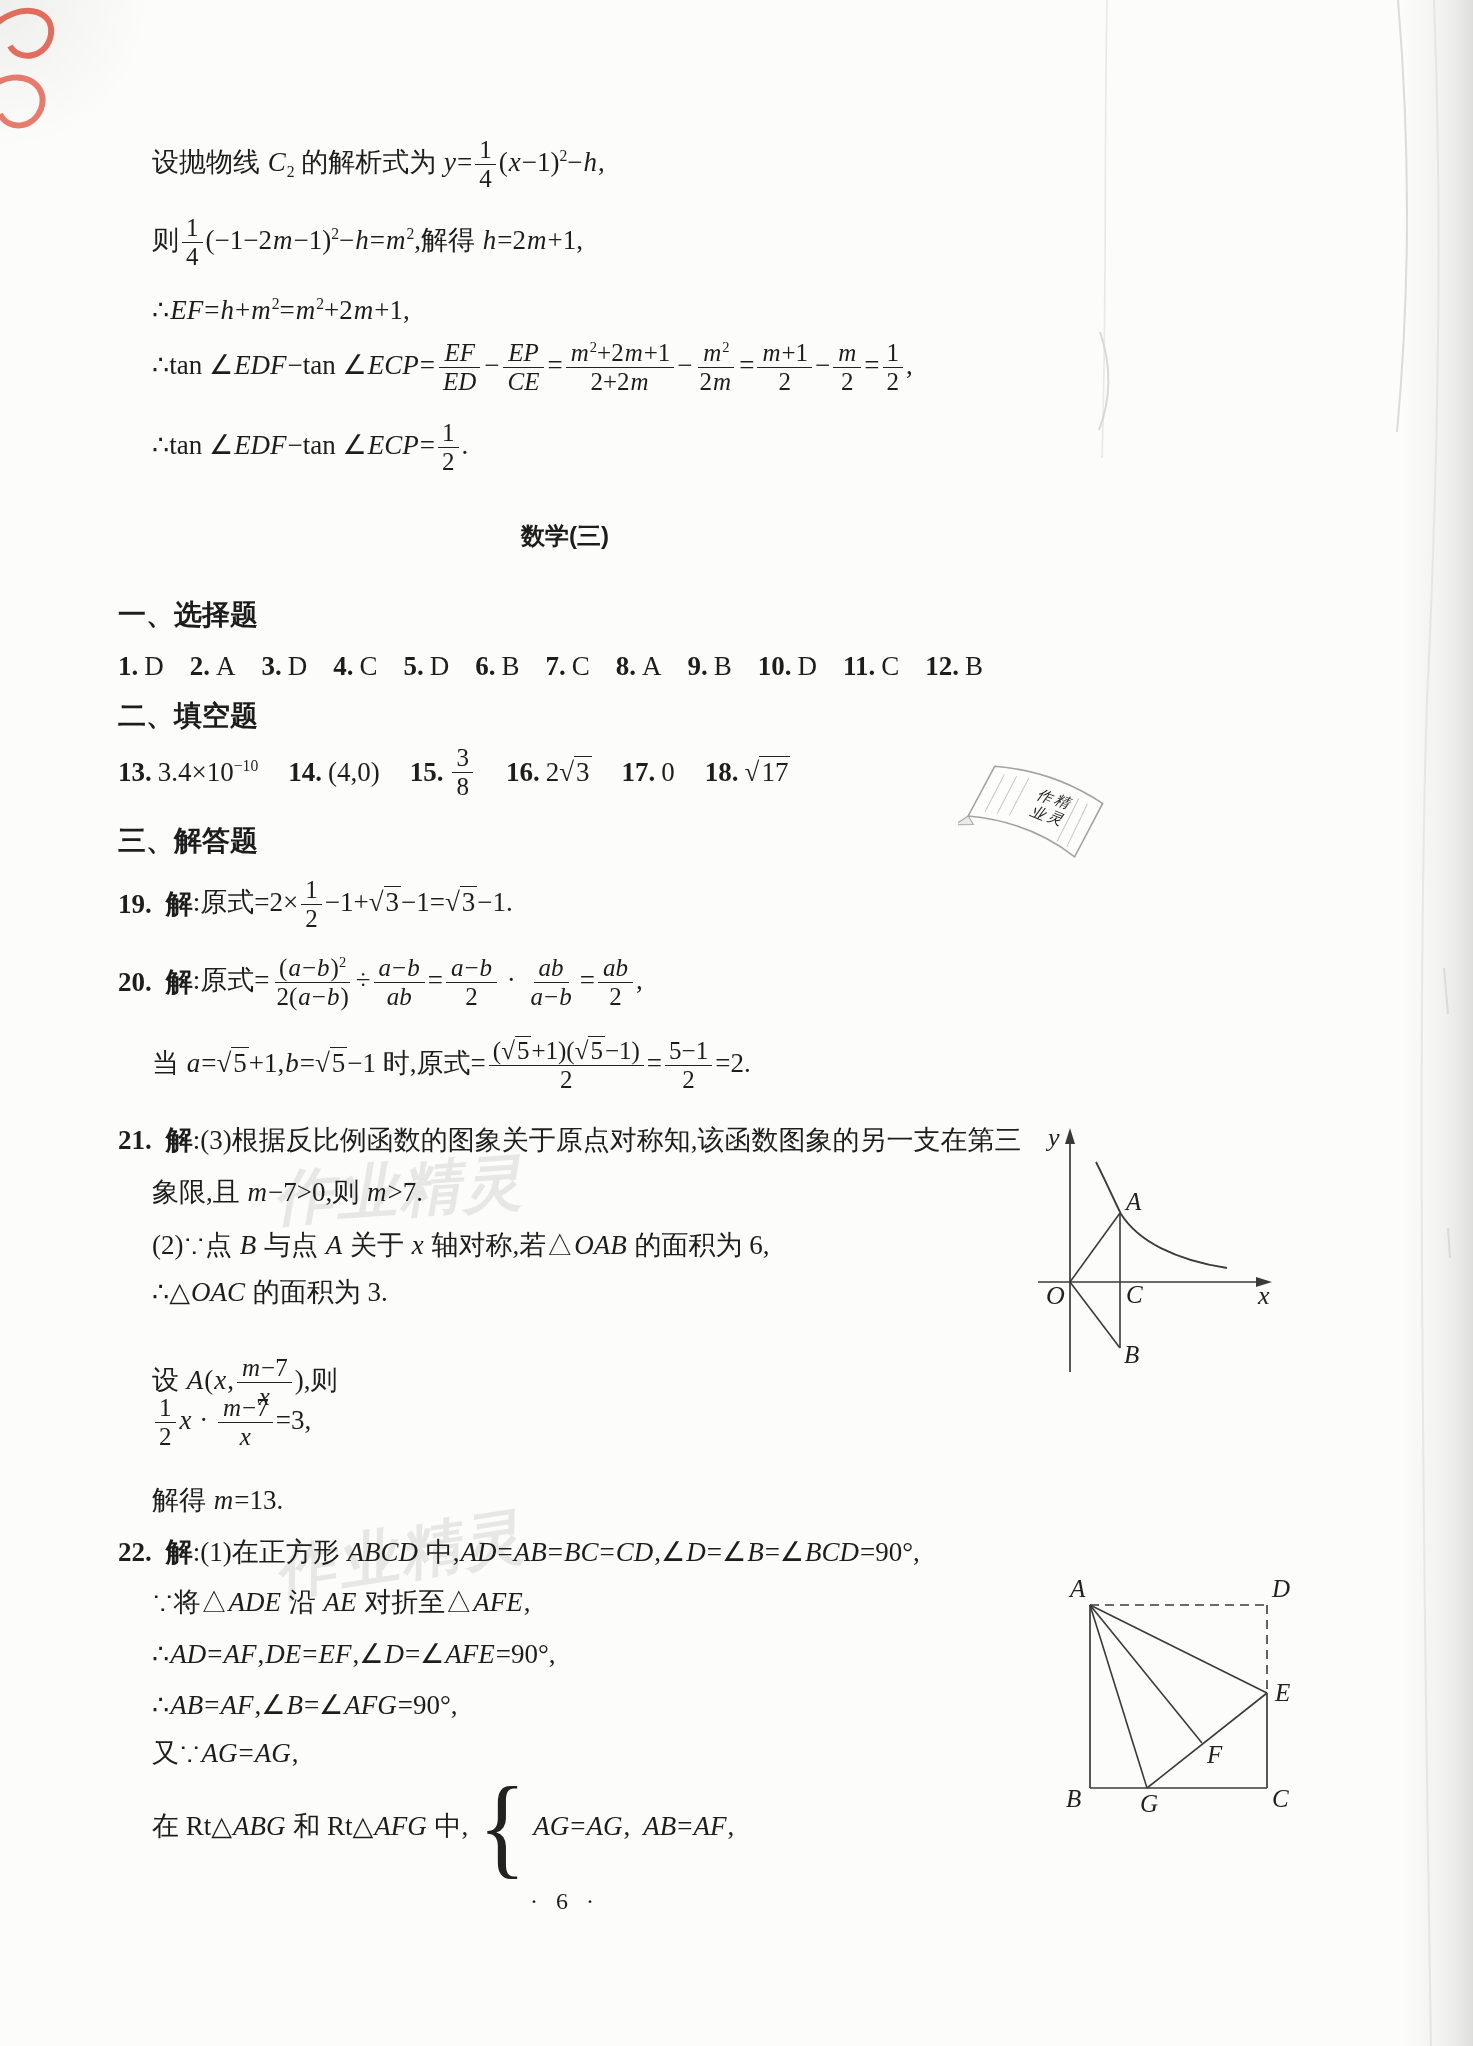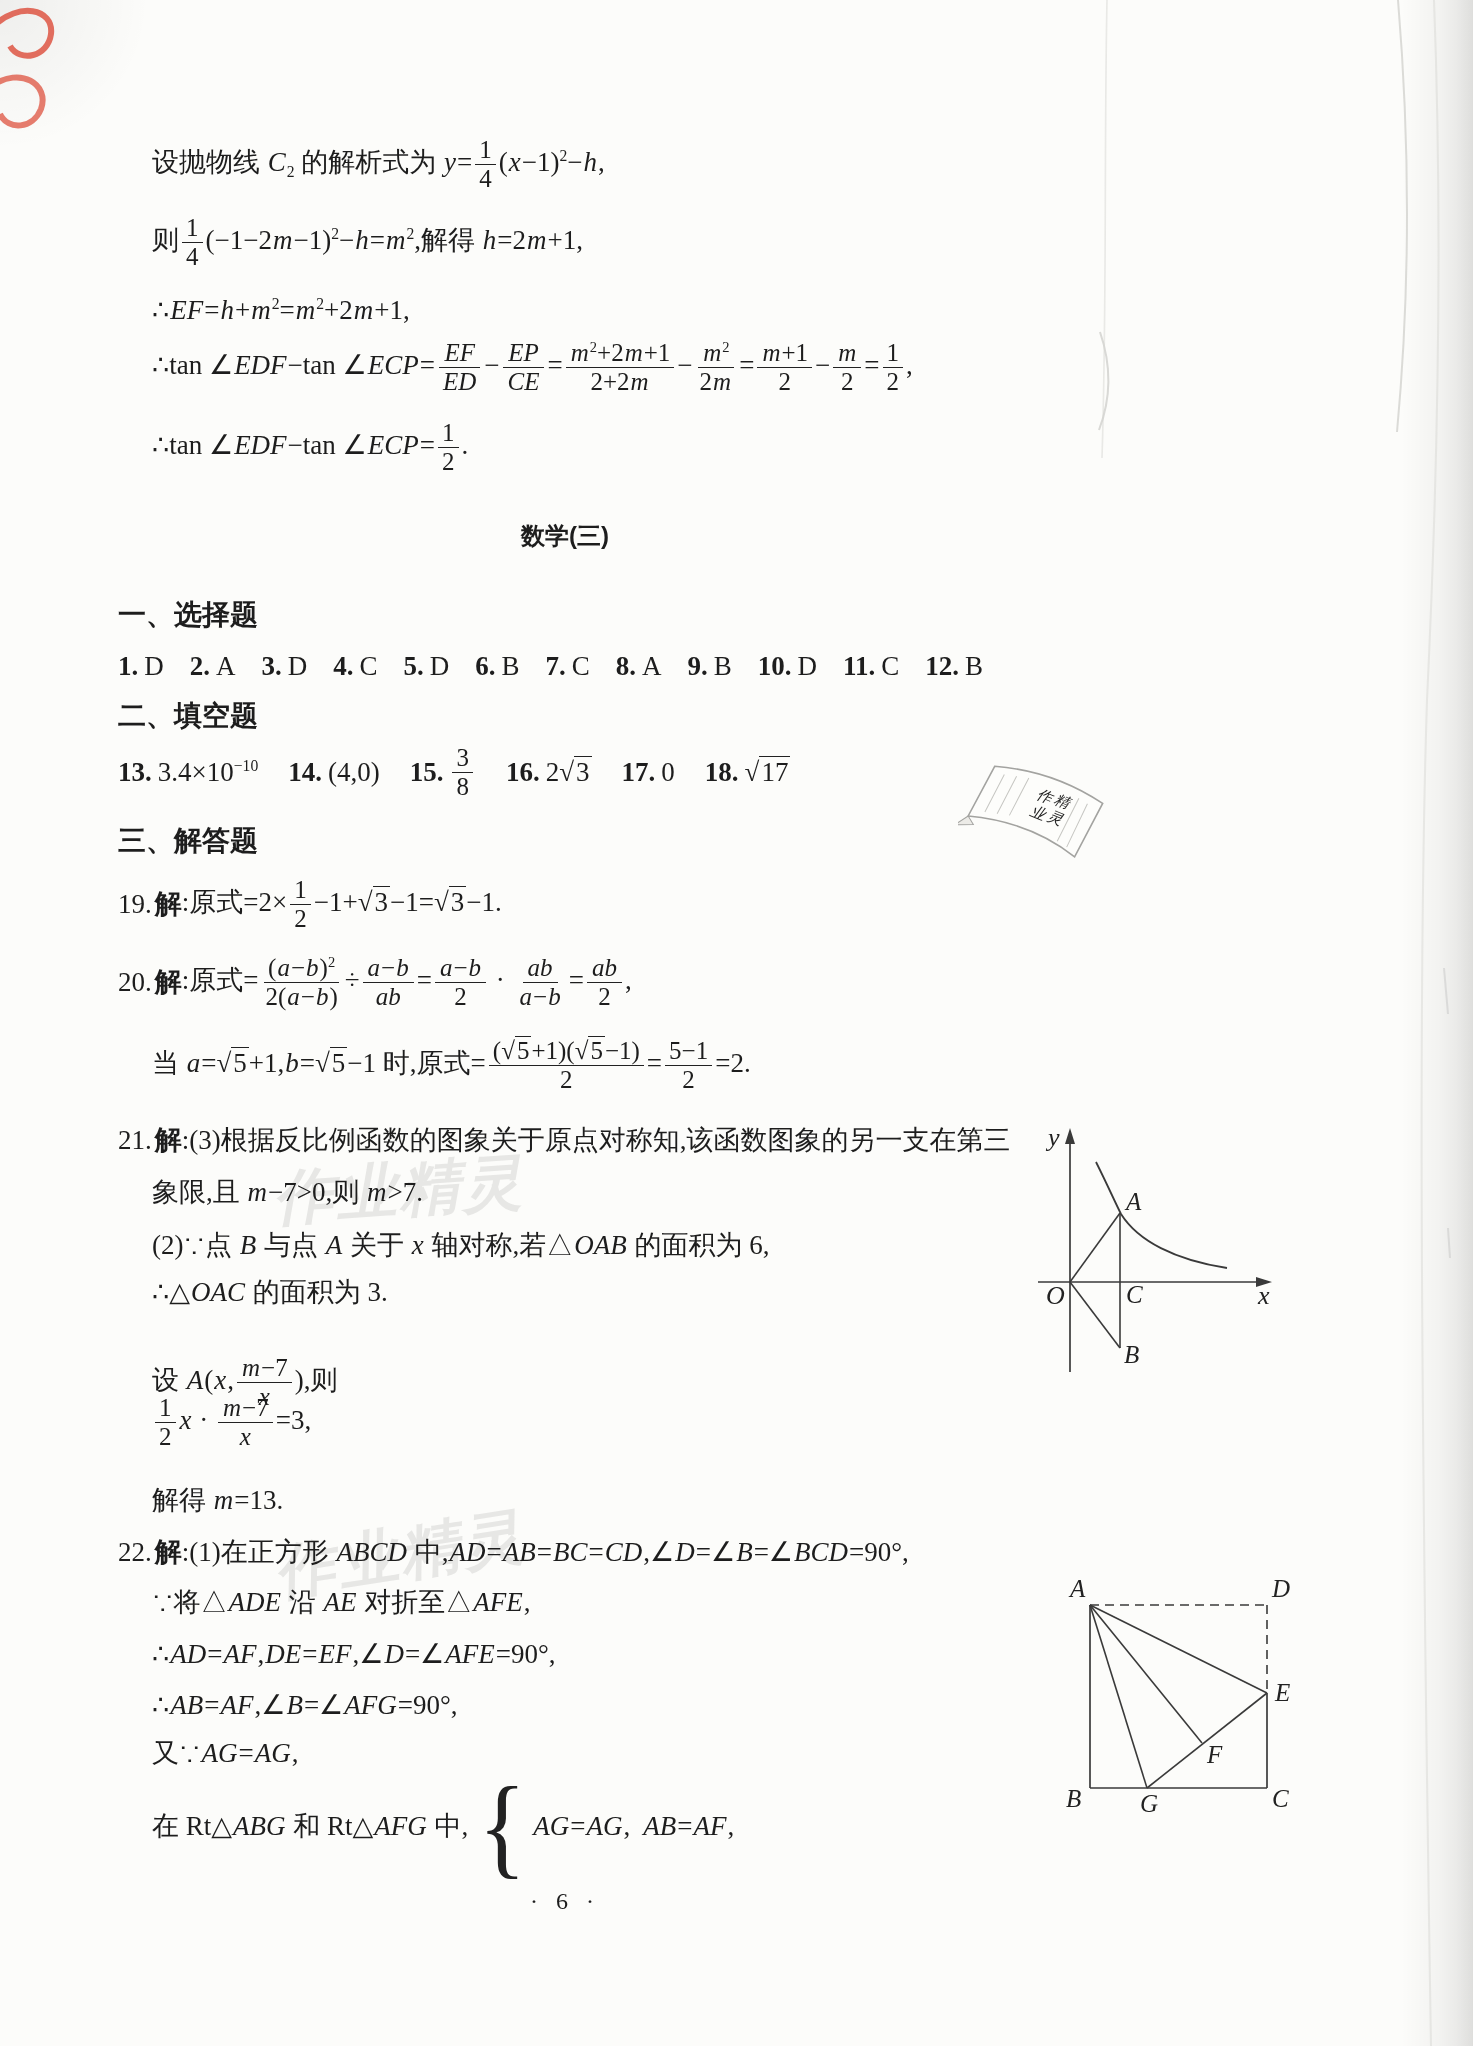--- a/index.html
+++ b/index.html
@@ -9,21 +9,21 @@
     background-image:
       radial-gradient(circle at 0 0, rgba(0,0,0,0.055), rgba(0,0,0,0) 150px),
       linear-gradient(to left, rgba(0,0,0,0.02), rgba(0,0,0,0) 18px);
     font-family:"Liberation Serif",serif;color:#1d1d1d;
   }
   .edge-right{position:absolute;right:0;top:0;width:72px;height:100%;
     background:linear-gradient(to right, rgba(0,0,0,0) 0%, rgba(0,0,0,0.04) 55%, rgba(0,0,0,0.10) 100%);}
   .ln{position:absolute;display:flex;align-items:center;white-space:nowrap;
       font-size:27px;line-height:1.25;}
   .seg i{font-family:"Liberation Serif",serif;font-style:italic;padding:0 1px;}
-  .pnum{font-weight:normal;margin-right:3px;}
+  .pnum{font-weight:bold;margin-right:14px;}
   .hei{font-family:"Liberation Sans",sans-serif;font-weight:bold;}
   sup{font-size:0.58em;} sub{font-size:0.58em;}
   .frac{display:inline-flex;flex-direction:column;align-items:center;
         vertical-align:middle;margin:0 3px;line-height:1.12;font-size:25px;}
   .frac .fn{border-bottom:1.6px solid #222;padding:0 4px;display:block;}
   .frac .fd{padding:0 4px;display:block;}
   .sq{white-space:nowrap;}
   .sq .rd{border-top:1.6px solid #222;padding:0 2px;}
   .title{position:absolute;left:115px;top:520px;width:900px;text-align:center;
          font-family:"Liberation Sans",sans-serif;font-weight:bold;font-size:24px;}

